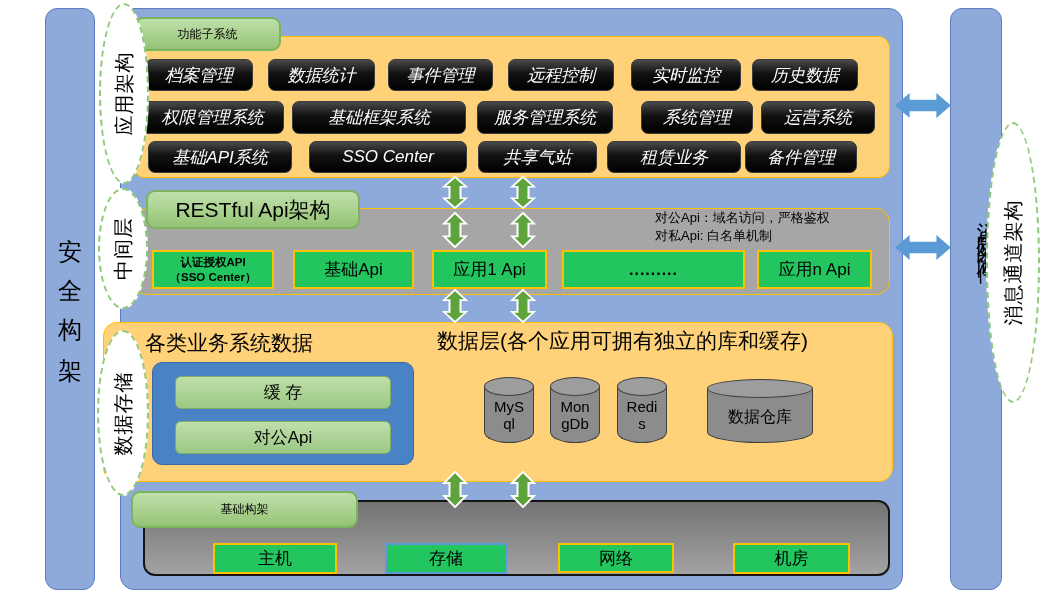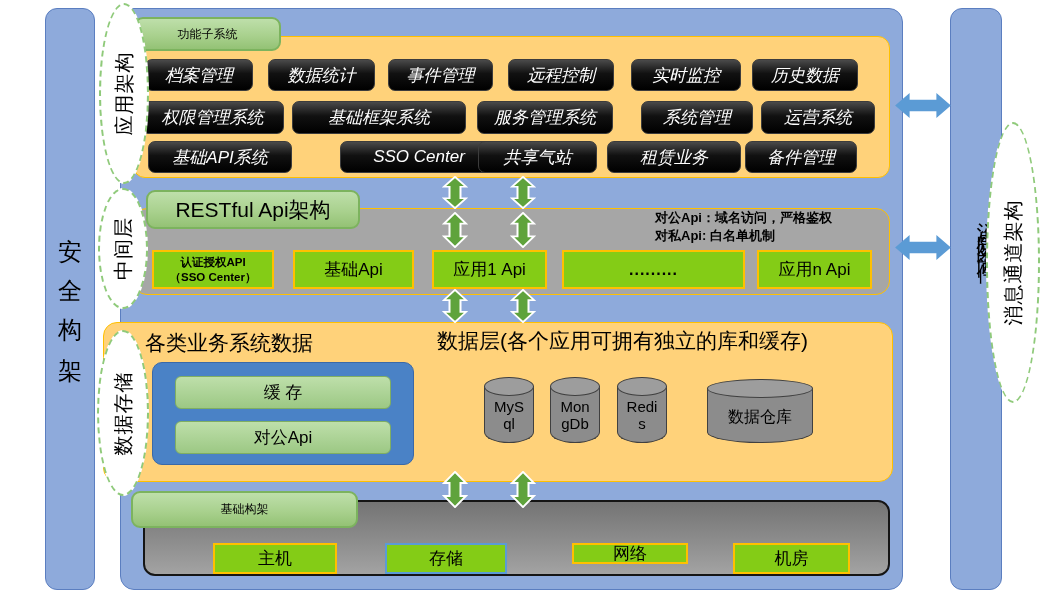--- a/index.html
+++ b/index.html
@@ -26,21 +26,21 @@
   .glabel{position:absolute;box-sizing:border-box;display:flex;align-items:center;justify-content:center;
           background:linear-gradient(180deg,#bedfaa 0%,#a9d18e 55%,#94c275 100%);
           border:2px solid var(--green_label-border,#7cb35e);border-color:var(--green_label_border);
           border-radius:9px;font-size:12px;z-index:6;}
 
   .blackbox{position:absolute;height:32px;box-sizing:border-box;display:flex;align-items:center;justify-content:center;
           background:linear-gradient(180deg,#4a4a4a 0%,#111 45%,#000 100%);
           color:#fff;border-radius:7px;border:1px solid #3c3c3c;font-size:17px;white-space:nowrap;font-style:italic;}
 
   .wbox{position:absolute;box-sizing:border-box;display:flex;align-items:center;justify-content:center;
-        background:#84cc16;border:2px solid var(--orange_border);font-size:17px;white-space:nowrap;z-index:4;}
+        background:#22c55e;border:2px solid var(--orange_border);font-size:17px;white-space:nowrap;z-index:4;}
   .wbox.blueborder{border-color:var(--blue_arrow);}
 
   .oval{position:absolute;background:#fff;border:2px dashed #8fca7a;border-radius:50%;
         display:flex;align-items:center;justify-content:center;z-index:8;box-sizing:border-box;}
   .oval span{transform:rotate(-90deg);white-space:nowrap;font-size:20px;letter-spacing:1px;}
 
   .heading{position:absolute;font-size:21px;white-space:nowrap;z-index:3;}
 
   .bluebox{position:absolute;background:var(--blue_box);border:1px solid #3a69a8;border-radius:10px;
            box-sizing:border-box;z-index:3;}
@@ -59,21 +59,21 @@
   .cyl .lbl .inner{width:36px;word-break:break-all;}
   .cyl.wide .lbl .inner{width:90px;font-size:16px;}
 
   .infragray{position:absolute;background:linear-gradient(180deg,#747474 0%,#8d8d8d 55%,#a3a3a3 100%);
              border:2px solid #151515;border-radius:12px;box-sizing:border-box;z-index:2;}
 
   .arrow{position:absolute;z-index:7;}
   .arrow svg{display:block;width:100%;height:100%;}
 
   .apinote{position:absolute;left:655px;top:209px;width:240px;font-size:13px;line-height:1.35;z-index:3;}
-  .apinote div{white-space:nowrap;font-weight:bold;}
+  .apinote div{white-space:nowrap;}
 
   .authlines{display:flex;flex-direction:column;align-items:center;justify-content:center;
              font-size:11.5px;line-height:1.25;font-weight:bold;}
   .dots{font-size:16px;font-weight:bold;letter-spacing:1px;}
 </style>
 </head>
 <body>
 
 <div id="canvas">
 
@@ -97,21 +97,21 @@
   <div class="blackbox" style="left:631px;top:59px;width:110px;">实时监控</div>
   <div class="blackbox" style="left:752px;top:59px;width:106px;">历史数据</div>
 
   <div class="blackbox" style="left:141px;top:101px;width:143px;height:33px;">权限管理系统</div>
   <div class="blackbox" style="left:292px;top:101px;width:174px;height:33px;">基础框架系统</div>
   <div class="blackbox" style="left:477px;top:101px;width:136px;height:33px;text-align:right;">服务管理系统</div>
   <div class="blackbox" style="left:641px;top:101px;width:112px;height:33px;">系统管理</div>
   <div class="blackbox" style="left:761px;top:101px;width:114px;height:33px;">运营系统</div>
 
   <div class="blackbox" style="left:148px;top:141px;width:144px;">基础API系统</div>
-  <div class="blackbox" style="left:309px;top:141px;width:158px;margin-left:31px;">SSO Center</div>
+  <div class="blackbox" style="left:309px;top:141px;width:158px;">SSO Center</div>
   <div class="blackbox" style="left:478px;top:141px;width:119px;">共享气站</div>
   <div class="blackbox" style="left:607px;top:141px;width:134px;">租赁业务</div>
   <div class="blackbox" style="left:745px;top:141px;width:112px;">备件管理</div>
 
   <div class="sect grayband" style="left:133px;top:208px;width:757px;height:87px;"></div>
   <div class="glabel" style="left:146px;top:190px;width:214px;height:39px;font-size:21px;">RESTful Api架构</div>
 
   <div class="apinote">
     <div>对公Api：域名访问，严格鉴权</div>
     <div>对私Api:  白名单机制</div>
@@ -164,21 +164,21 @@
     <div class="lbl">
         <span class="inner">Redis</span>
       </div>
   </div>
 
   <div class="infragray" style="left:143px;top:500px;width:747px;height:76px;"></div>
   <div class="glabel" style="left:131px;top:491px;width:227px;height:37px;">基础构架</div>
 
   <div class="wbox" style="left:213px;top:543px;width:124px;height:31px;">主机</div>
   <div class="wbox blueborder" style="left:385px;top:543px;width:122px;height:31px;">存储</div>
-  <div class="wbox" style="left:558px;top:543px;width:116px;height:21px;margin-left:14px;">网络</div>
+  <div class="wbox" style="left:558px;top:543px;width:116px;height:30px;">网络</div>
   <div class="wbox" style="left:733px;top:543px;width:117px;height:31px;">机房</div>
 
   <div class="arrow" style="left:442px;top:176px;width:26px;height:33px;">
     <svg viewBox="0 0 26 40" preserveAspectRatio="none">
         <path d="M13 1 L24 13 H18.5 V27 H24 L13 39 L2 27 H7.5 V13 H2 Z" fill="#5fa33c" stroke="#fff" stroke-width="2"></path>
       </svg>
   </div>
   <div class="arrow" style="left:510px;top:176px;width:26px;height:33px;">
     <svg viewBox="0 0 26 40" preserveAspectRatio="none">
         <path d="M13 1 L24 13 H18.5 V27 H24 L13 39 L2 27 H7.5 V13 H2 Z" fill="#5fa33c" stroke="#fff" stroke-width="2"></path>

